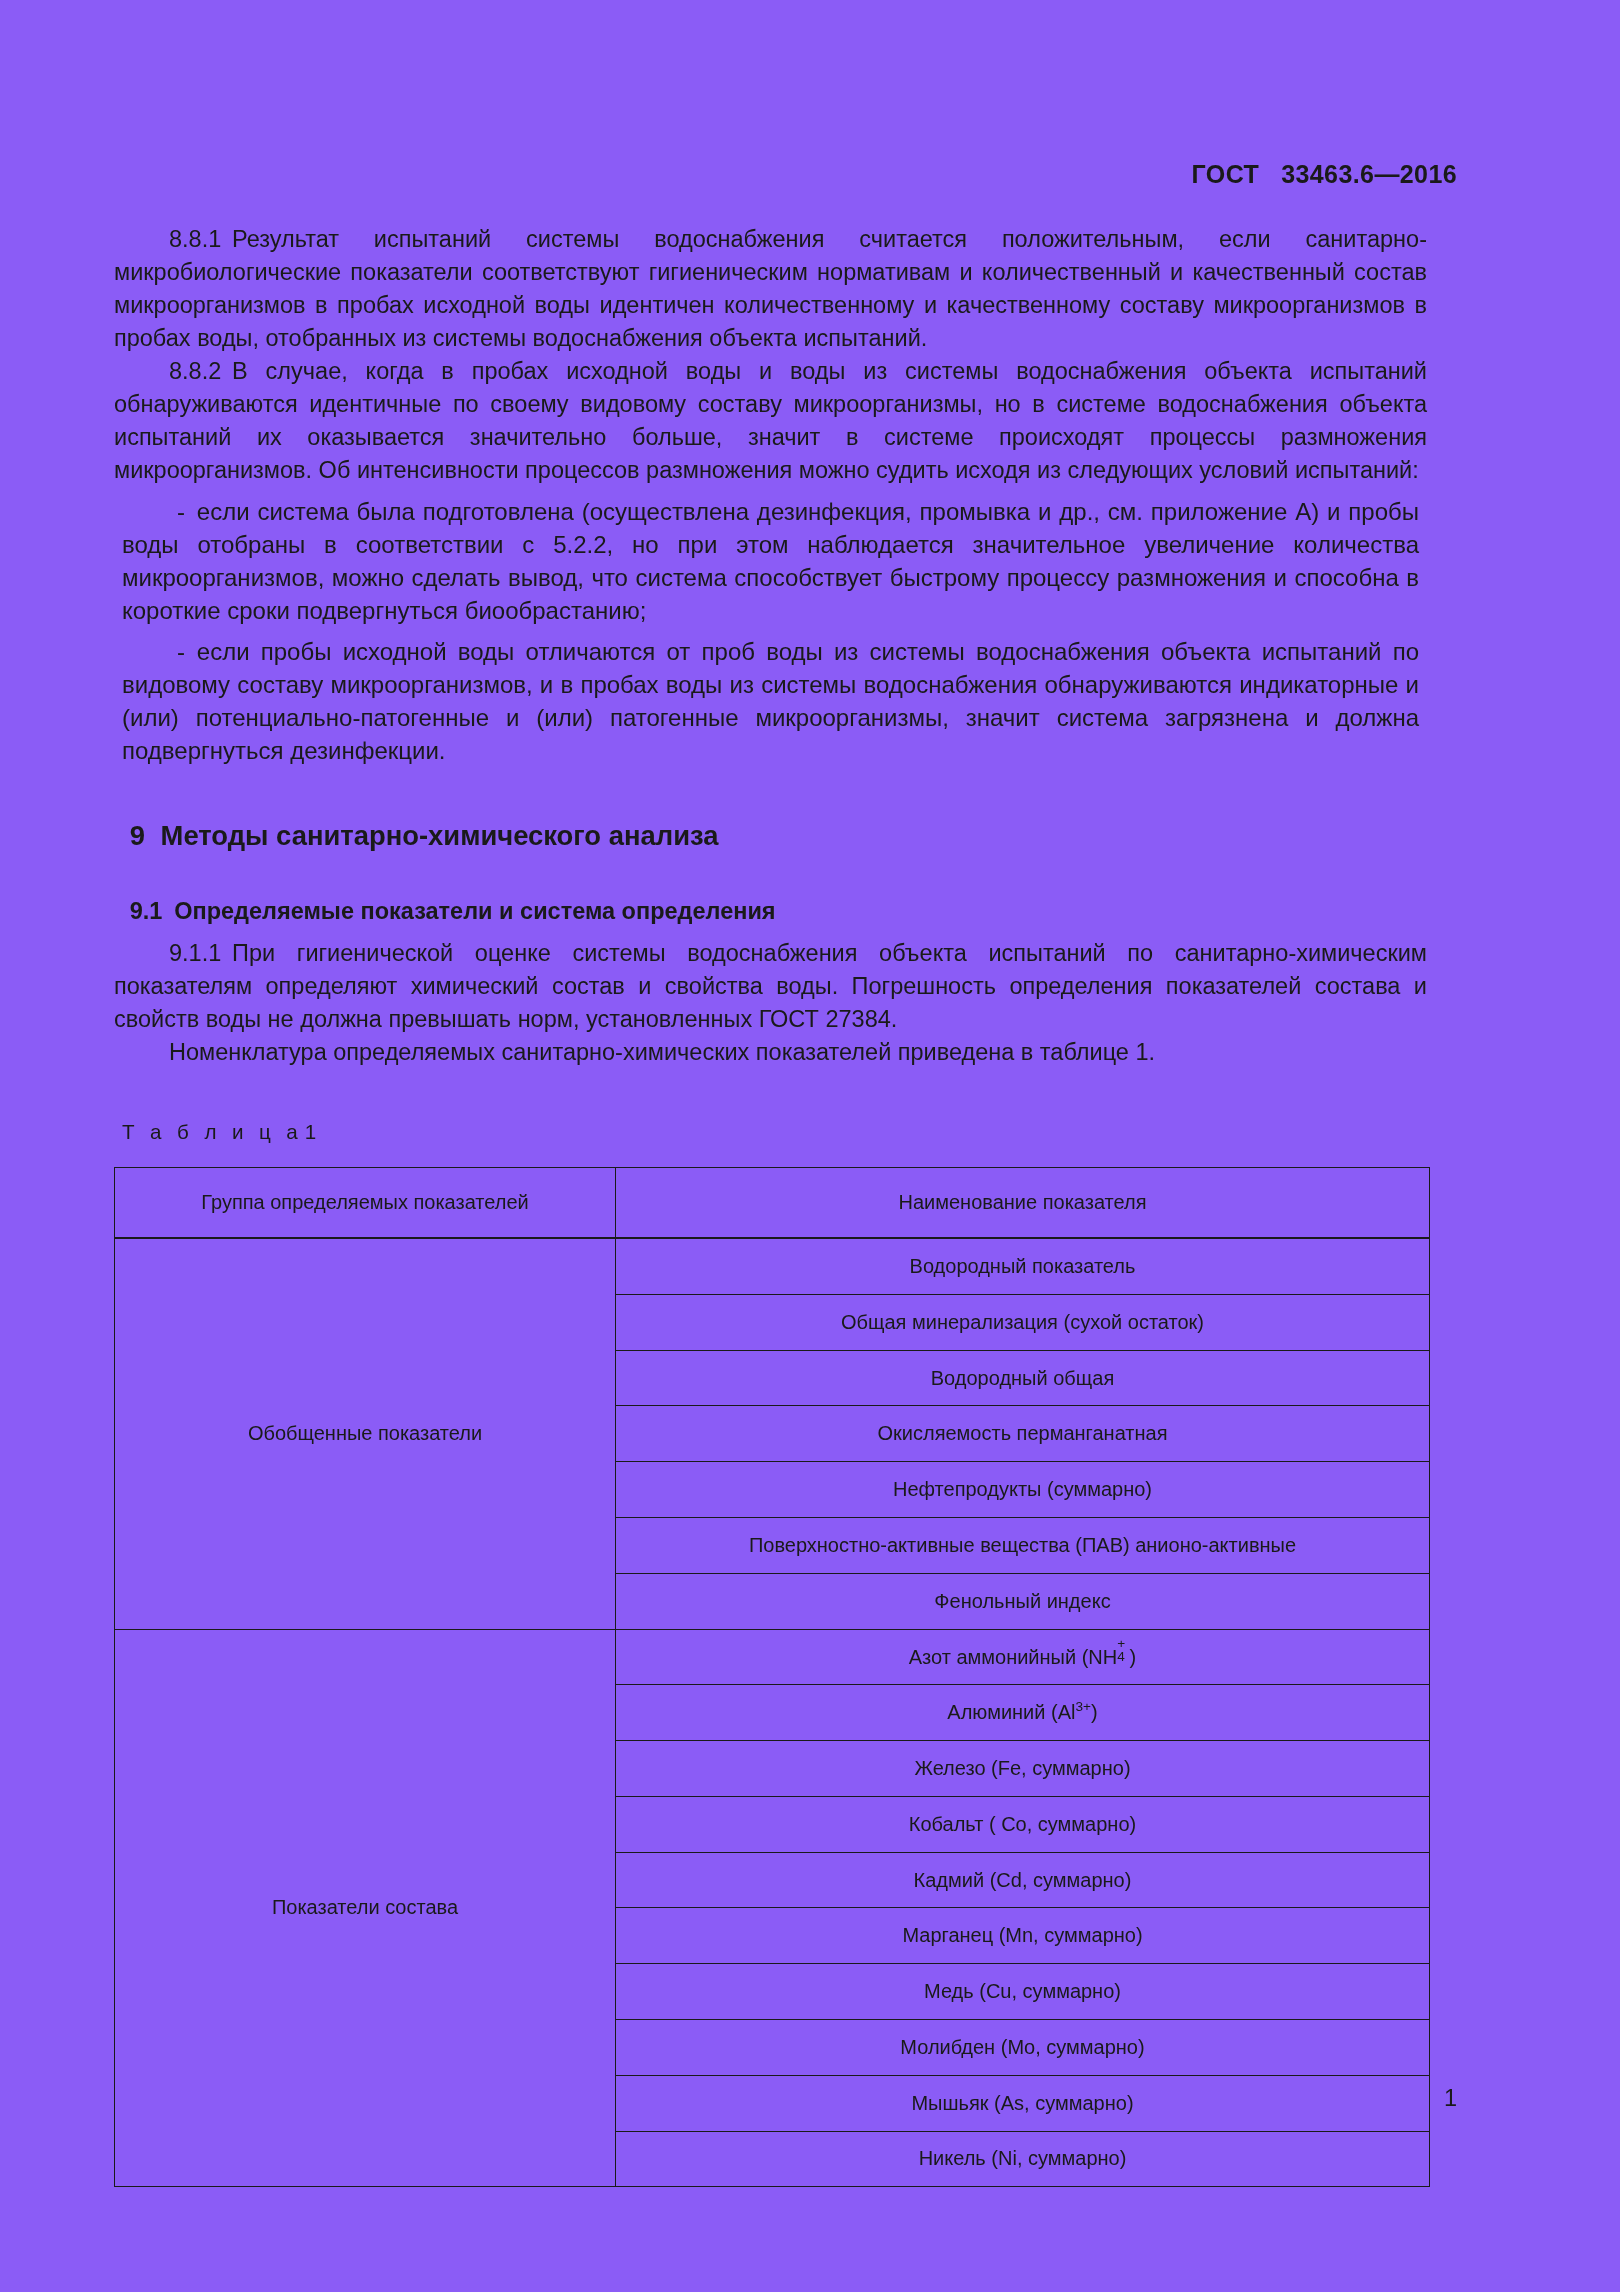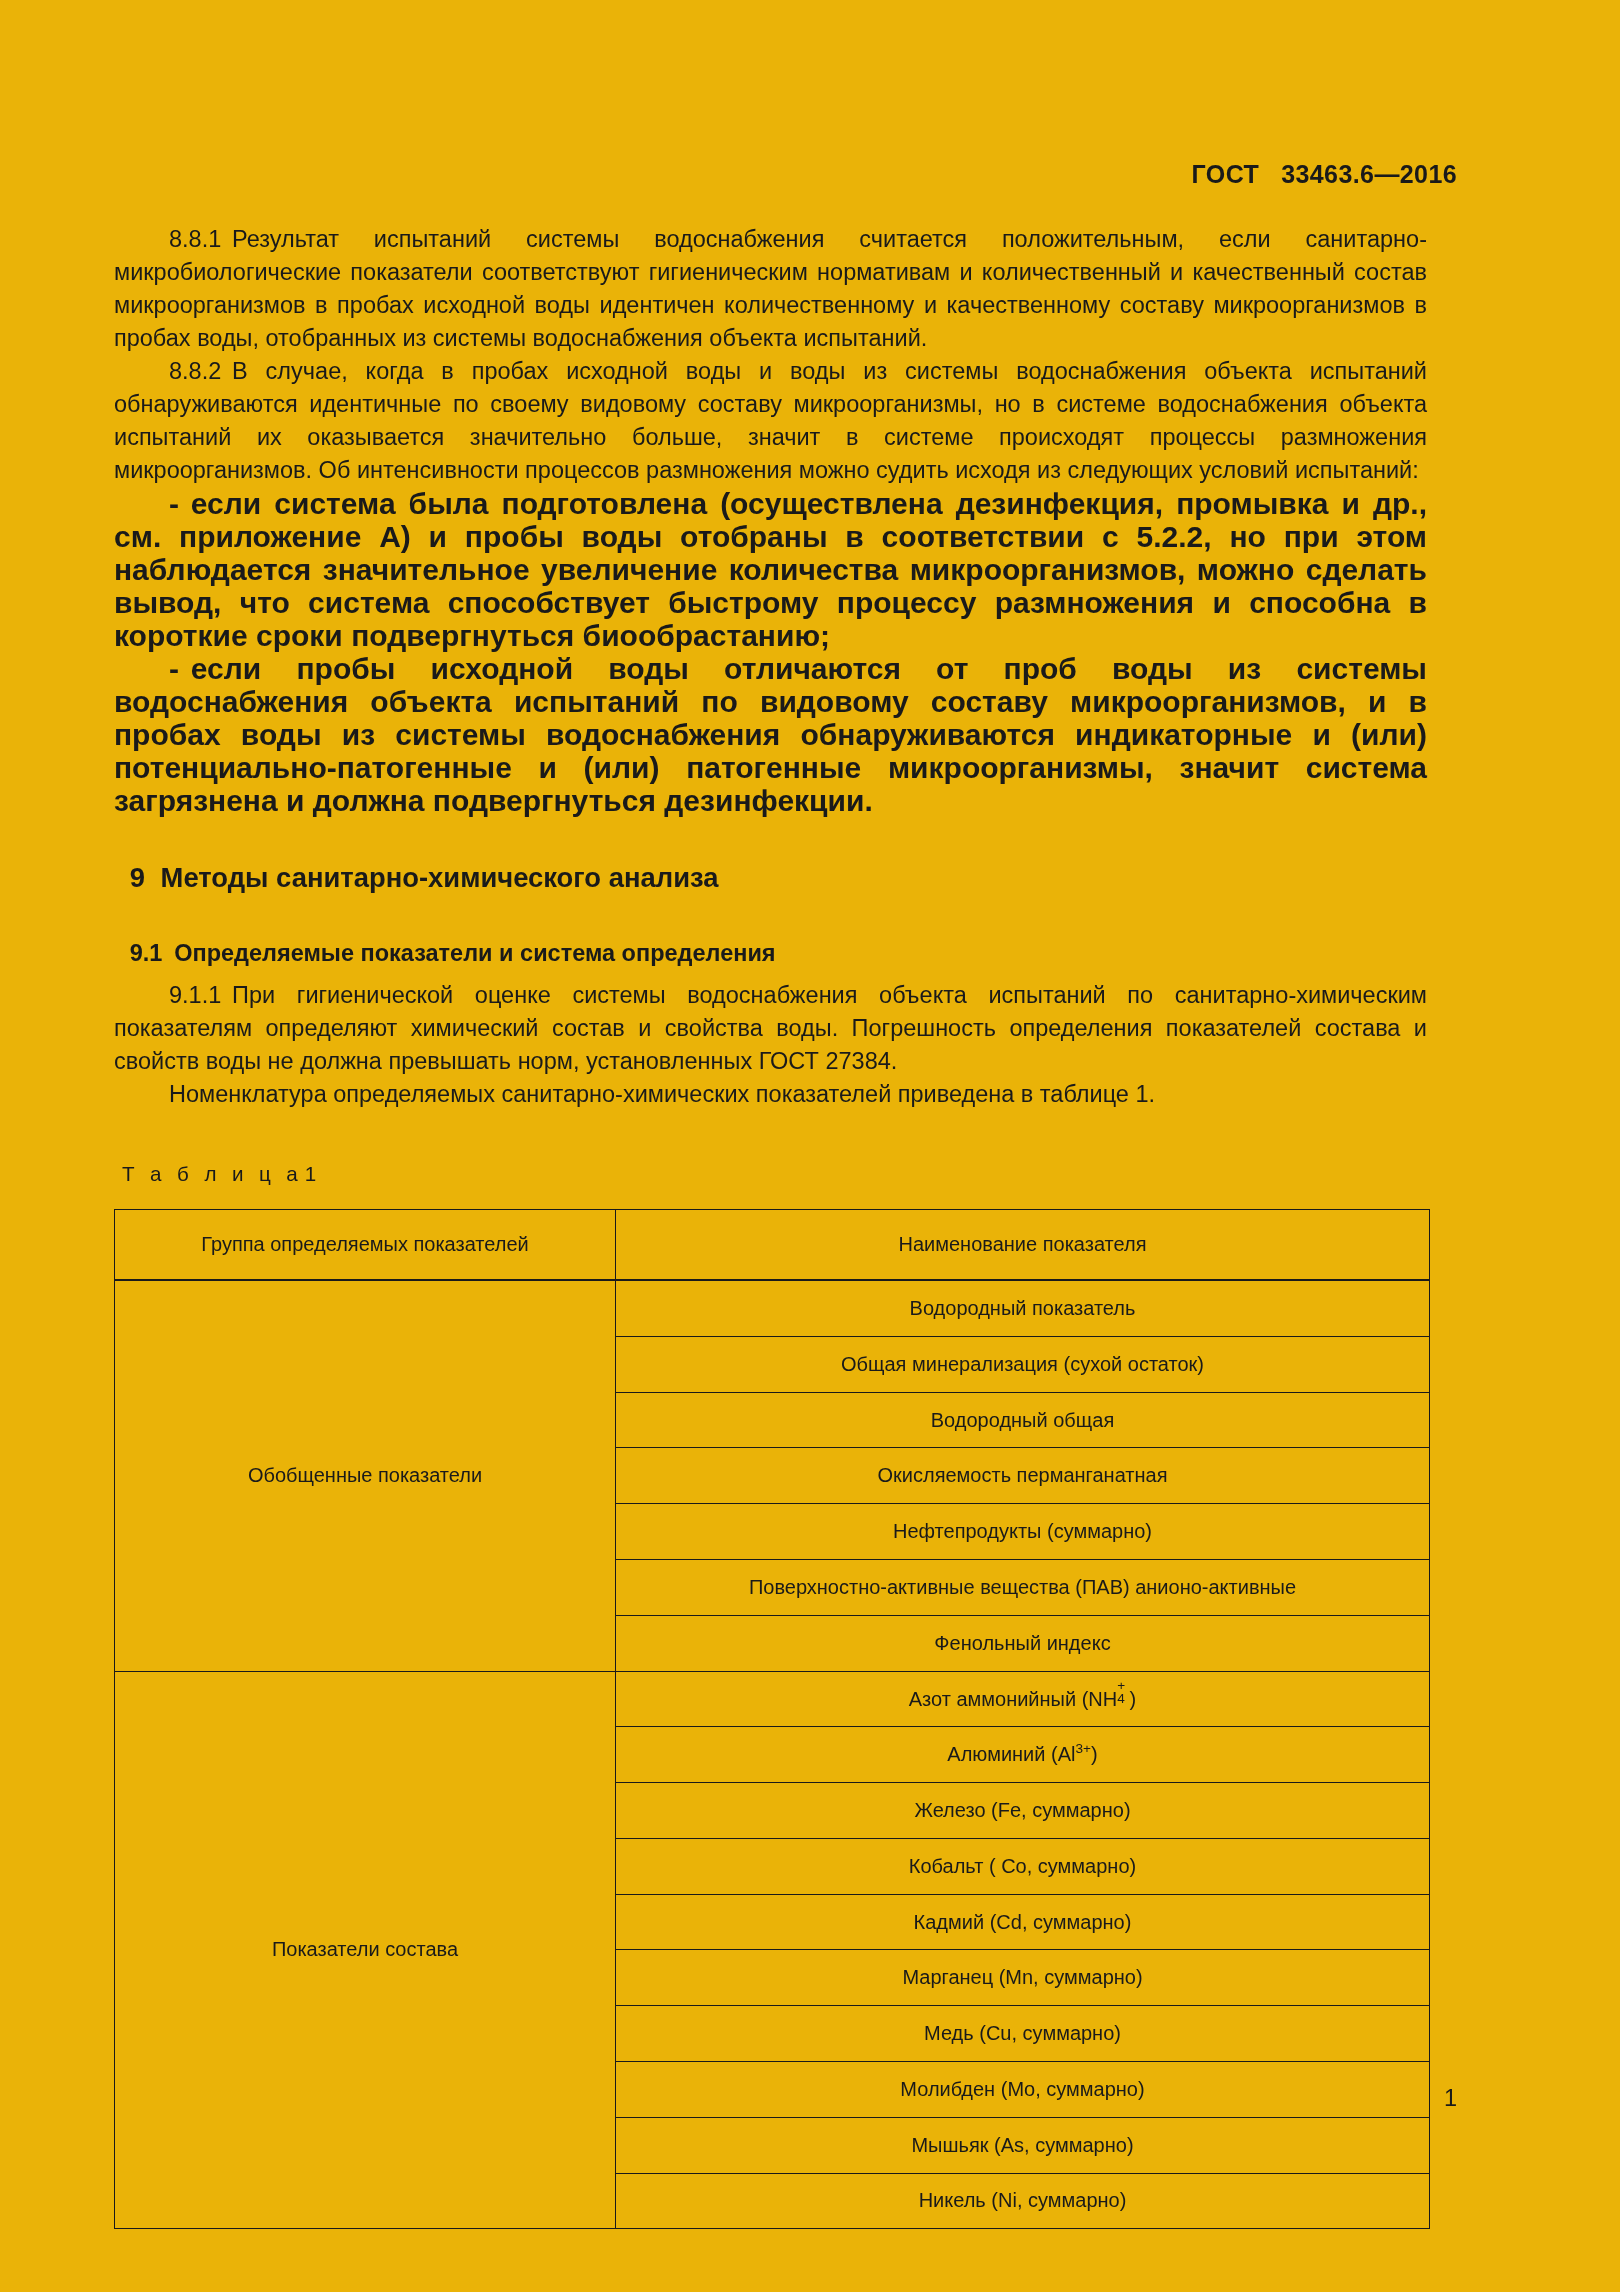--- a/index.html
+++ b/index.html
@@ -8,21 +8,21 @@
     background: #efefef;
   }
   body {
     font-family: "Liberation Sans", sans-serif;
     color: #1a1a1a;
   }
   .page {
     position: relative;
     width: 1620px;
     height: 2293px;
-    background: #eab308;
+    background: #8b5cf6;
     box-sizing: border-box;
     overflow: hidden;
   }
 
   
   .doc-header {
     position: absolute;
     top: 160px;
     right: 163px;
     font-size: 25px;
@@ -55,27 +55,26 @@
     line-height: 33px;
     margin: 0;
     text-align: justify;
     text-align-last: left;
     hyphens: manual;
   }
   p.body.indent { text-indent: 55px; }
   p.body .num { padding-right: 10.8px; }
 
   p.dash {
-    font-size: 30px;
+    font-size: 24px;
     line-height: 33px;
-    margin: 0;
+    margin: 8px;
     text-align: justify;
     text-align-last: left;
     text-indent: 55px;
-    font-weight: bold;
   }
   p.dash .bullet { padding-right: 11.8px; }
 
   h2.section-head {
     font-size: 27.4px;
     font-weight: bold;
     margin: 0;
     padding-top: 45px;
     padding-bottom: 7.8px;
     padding-left: 15.7px;

